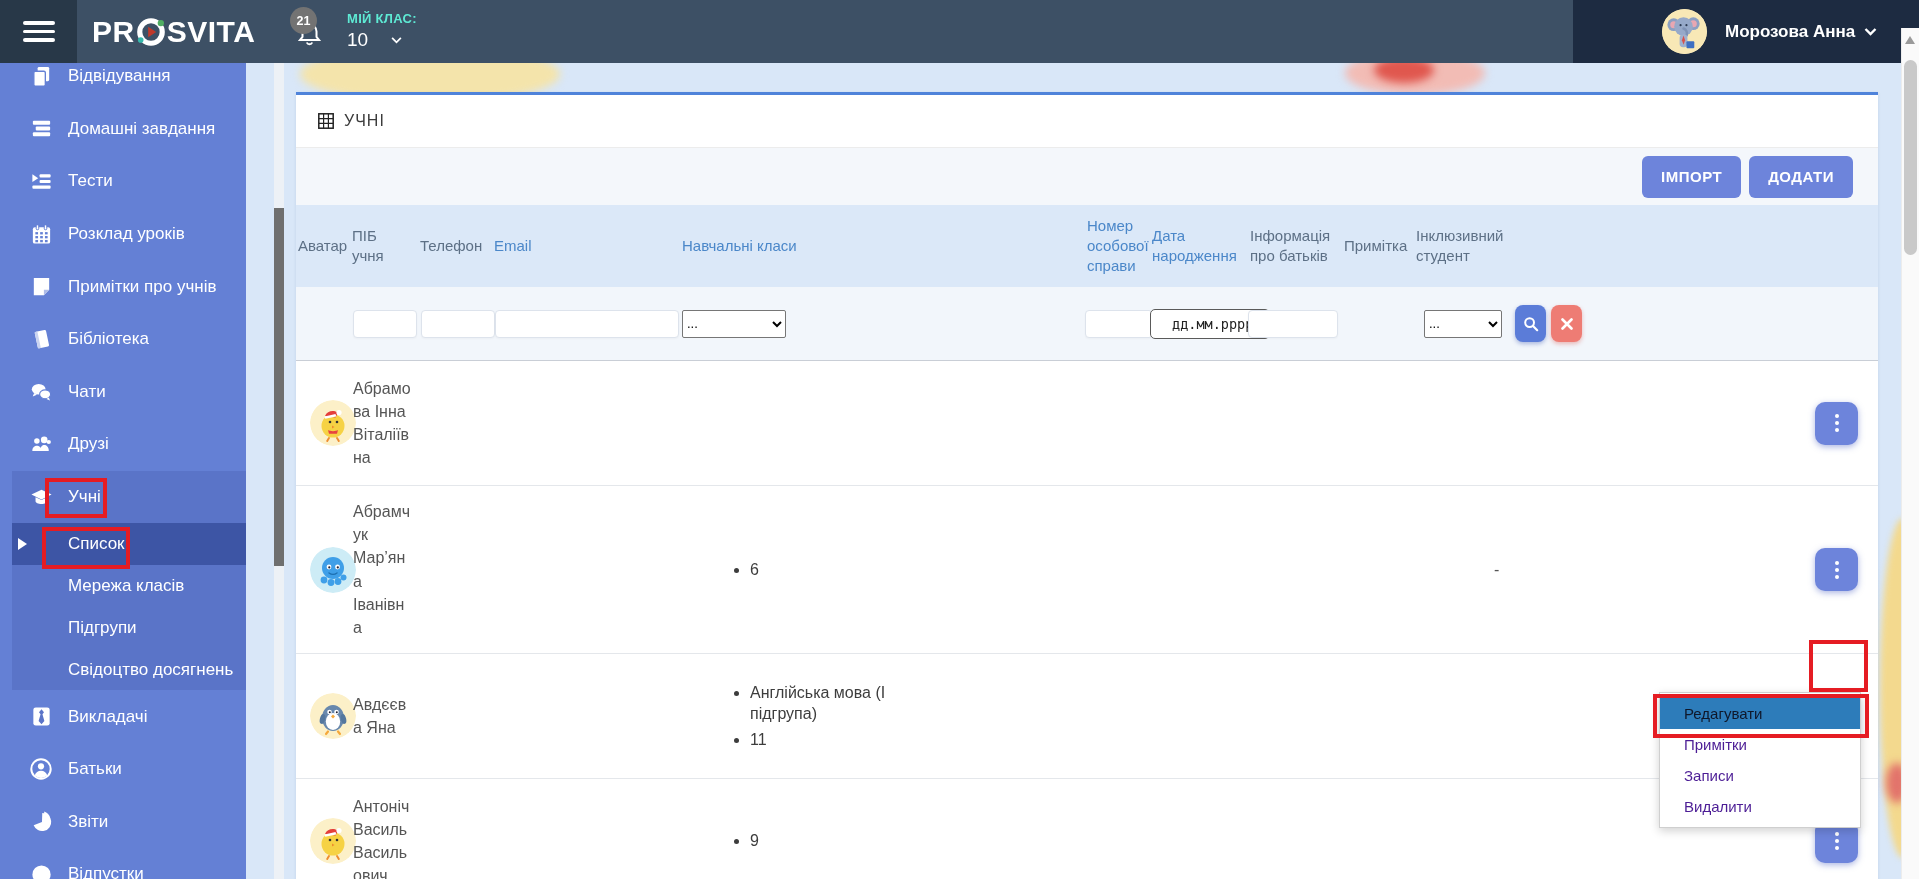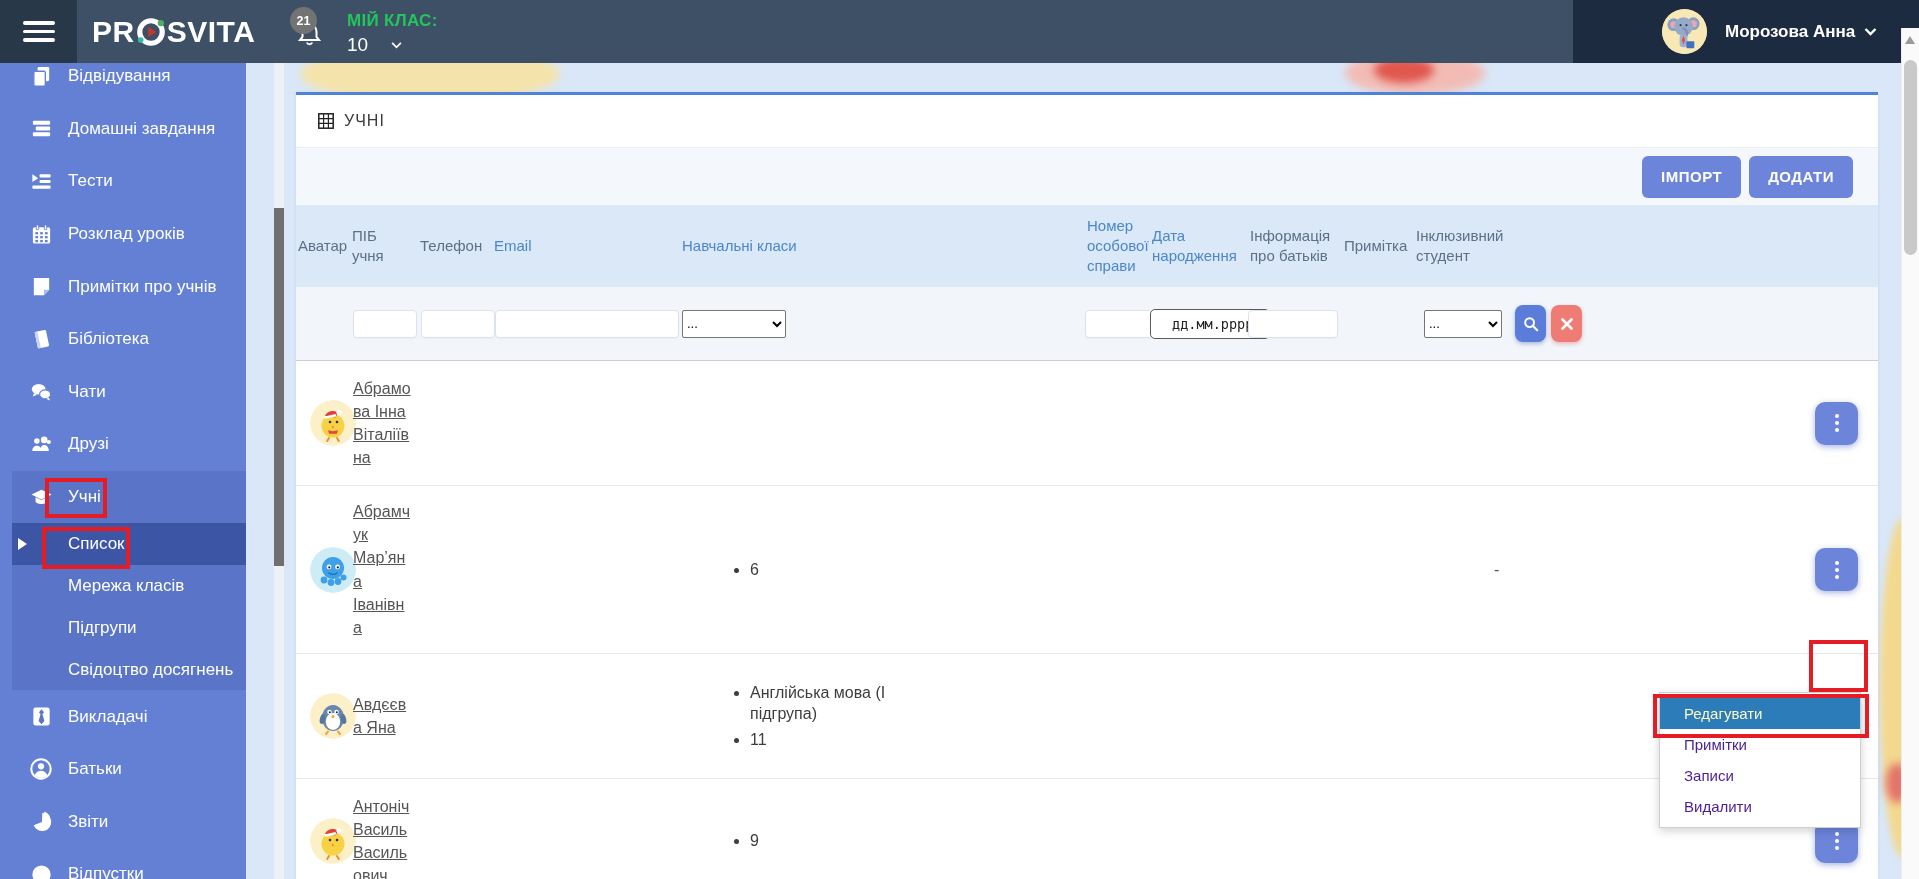--- a/index.html
+++ b/index.html
@@ -10,21 +10,21 @@
   .burger{position:absolute;left:0;top:0;width:77px;height:63px;background:#283848;display:flex;
           flex-direction:column;align-items:center;justify-content:center;gap:5px;cursor:pointer;}
   .burger i{display:block;width:32px;height:3.5px;background:#fff;border-radius:2px;}
   .brand{position:absolute;left:92px;top:0;height:63px;display:flex;align-items:center;color:#fff;
          font-size:30px;font-weight:bold;letter-spacing:.5px;}
   .brand svg{margin:0 1px;}
   .bellwrap{position:absolute;left:296px;top:20px;width:44px;height:40px;}
   .badge{position:absolute;left:-6px;top:-13px;width:27px;height:27px;border-radius:50%;background:#737373;
          color:#fff;font-size:12.5px;font-weight:bold;display:flex;align-items:center;justify-content:center;z-index:2;}
   .myclass{position:absolute;left:347px;top:11px;color:#fff;}
-  .myclass .lbl{font-size:17px;font-weight:bold;color:#22c55e;letter-spacing:.3px;}
+  .myclass .lbl{font-size:13px;font-weight:bold;color:#5eead4;letter-spacing:.3px;}
   .myclass .val{font-size:19px;margin-top:3px;display:flex;align-items:center;gap:23px;cursor:pointer;}
   .userblock{position:absolute;left:1573px;top:0;width:346px;height:63px;background:#1d2b41;display:flex;
              align-items:center;cursor:pointer;}
   .uavatar{margin-left:89px;width:45px;height:45px;border-radius:50%;background:#f8e8b6;overflow:hidden;flex:none;}
   .uname{margin-left:18px;font-size:17px;font-weight:bold;color:#fff;}
   .chev{margin-left:9px;}
   
   .sidebar{position:absolute;left:0;top:63px;width:234px;height:816px;background:#6480d5;overflow:hidden;z-index:5;padding-left:12px;}
   .nav{margin-top:-13px;}
   .nav-item{height:52.6px;display:flex;align-items:center;color:#fff;font-size:17px;cursor:pointer;}
@@ -62,33 +62,33 @@
   .fdate{height:28px;border:1px solid #5a5a5a;border-radius:5px;background:#fff;display:flex;align-items:center;
          justify-content:space-between;padding:0 21px;font-family:"DejaVu Sans Mono",monospace;font-size:13.5px;color:#222;}
   .fbtn{position:absolute;top:18px;width:31px;height:37px;border:none;border-radius:8px;display:flex;
         align-items:center;justify-content:center;cursor:pointer;}
   .fbtn-search{left:1219px;background:#5b7cd8;box-shadow:0 2px 4px rgba(60,90,180,.4);}
   .fbtn-clear{left:1255px;background:#ee7c74;box-shadow:0 2px 4px rgba(220,90,80,.4);}
   .trow-data{min-height:124px;border-bottom:1px solid #e4e7eb;background:#fff;}
   .td{display:flex;align-items:center;font-size:16px;color:#555;}
   .td-avatar{padding-left:14px;}
   .avatar-circle{width:46px;height:46px;border-radius:50%;overflow:hidden;flex:none;}
-  .td-name{line-height:1.45;padding:14px 5px 14px 3px;overflow-wrap:anywhere;word-break:break-word;text-decoration:underline;}
+  .td-name{line-height:1.45;padding:14px 5px 14px 3px;overflow-wrap:anywhere;word-break:break-word;}
   .td-classes ul{margin:0;padding-left:70px;width:195px;color:#3d3d3d;line-height:1.35;}
   .td-classes li{margin:4px 0;}
   .td-incl{padding-left:80px;}
   .td-actions{justify-content:flex-end;padding-right:20px;}
   .kebab{width:43px;height:43px;border-radius:10px;background:#6d84db;display:flex;flex-direction:column;
          align-items:center;justify-content:center;gap:3px;cursor:pointer;box-shadow:0 2px 6px rgba(90,110,200,.5);}
   .kebab i{width:4px;height:4px;border-radius:50%;background:#fff;display:block;}
   
   .ctxmenu{position:absolute;left:1659px;top:692px;width:200px;background:#fff;border:1px solid #cfcfcf;
            box-shadow:0 3px 9px rgba(0,0,0,.18);padding:5px 0;z-index:40;}
   .ctxitem{height:31px;line-height:31px;padding-left:24px;font-size:15px;color:#4c1d95;cursor:pointer;}
-  .ctxitem.sel{background:#2d7cba;color:#fef9c3;}
+  .ctxitem.sel{background:#2d7cba;color:#0f172a;}
   
   .redbox{position:absolute;border:4px solid #e51c23;z-index:50;pointer-events:none;}
   
   .pscroll{position:absolute;right:0;top:28px;width:17px;height:851px;background:#fafafa;z-index:60;
            border-left:1px solid #ececec;}
   .pthumb{position:absolute;left:2px;top:32px;width:13px;height:195px;background:#c9c9c9;border-radius:7px;}
   .parrow{position:absolute;left:3px;top:8px;width:0;height:0;border-bottom:8px solid #9a9a9a;
           border-left:5.5px solid transparent;border-right:5.5px solid transparent;}
 </style>
 </head>

